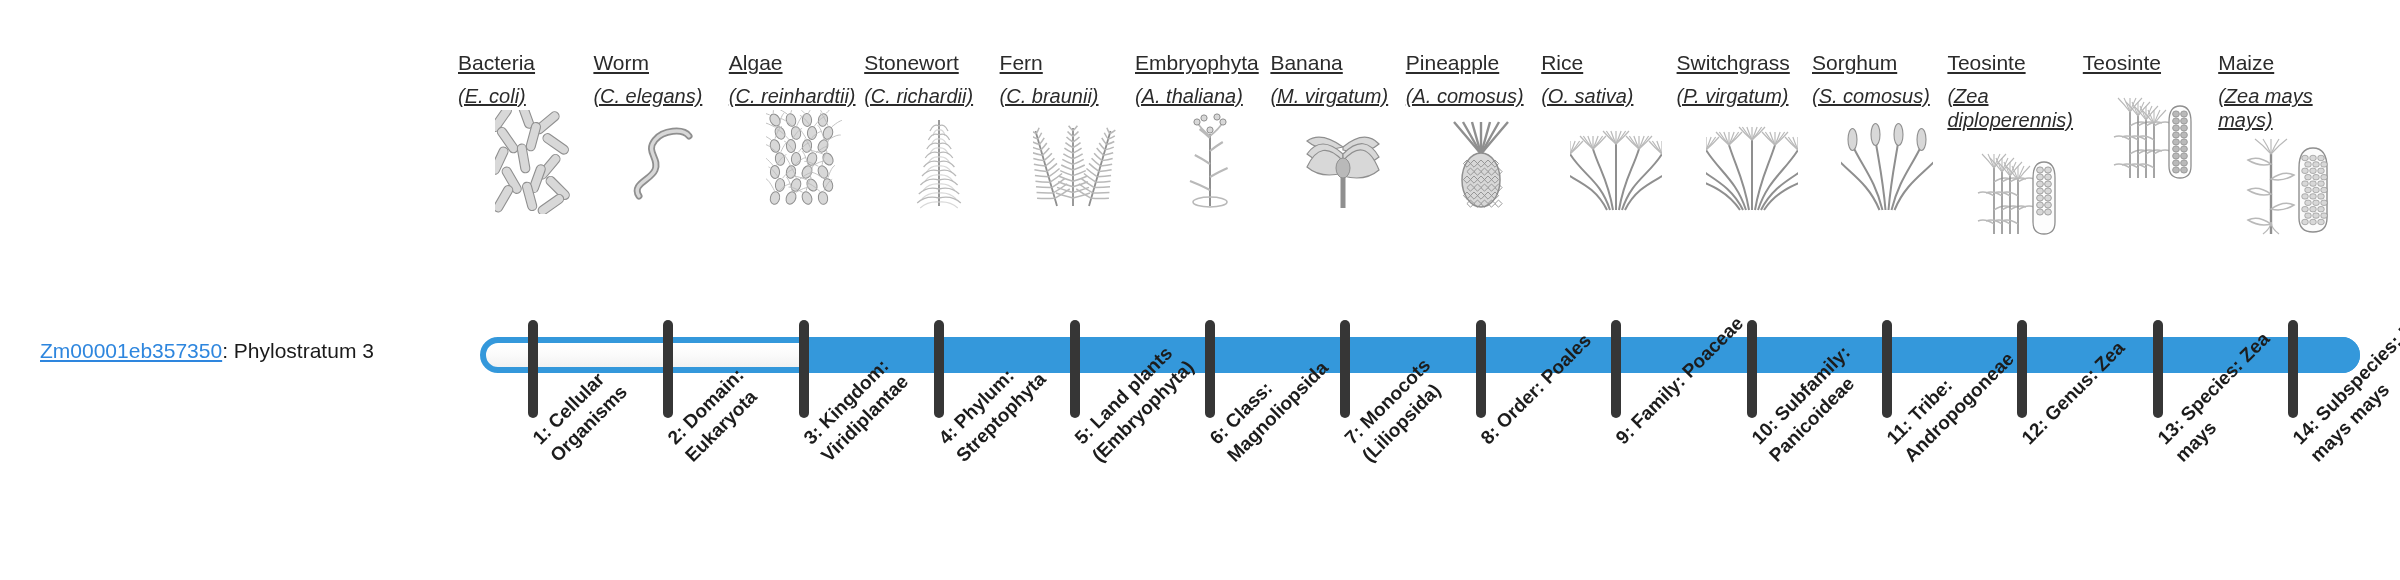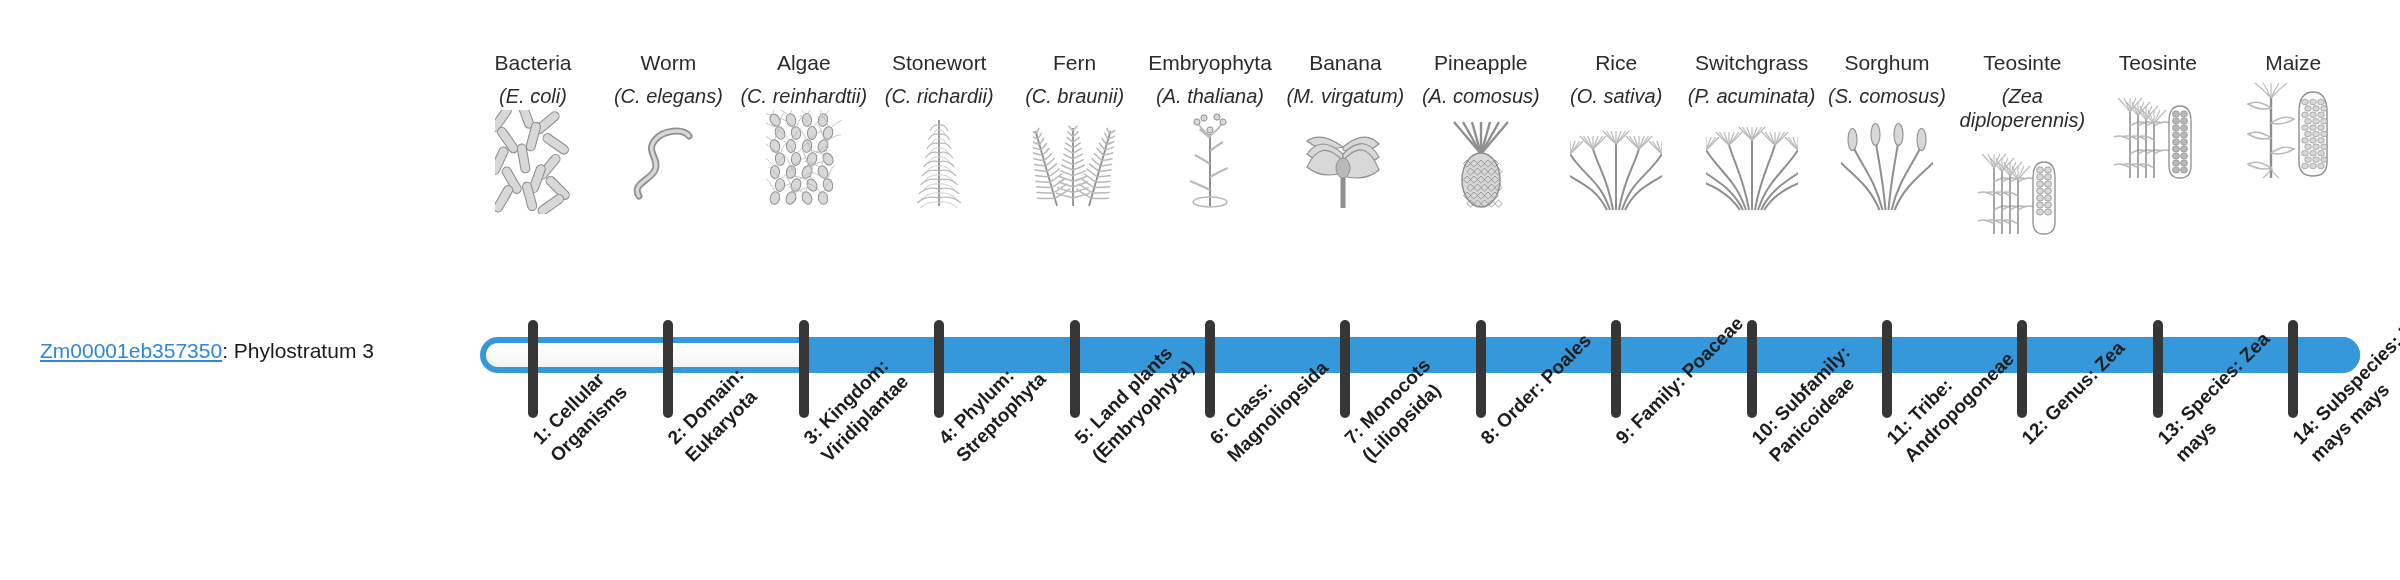--- a/index.html
+++ b/index.html
@@ -38,21 +38,22 @@
     text-decoration: underline;
     cursor: pointer;
   }
 
   
   .species-col {
     position: absolute;
     top: 50px;
     width: 150px;
     margin-left: -75px;
-    text-align: center;
+    text-align: left;
+    text-decoration: underline;
   }
   .sp-common {
     font-size: 21px;
     line-height: 1.25;
     color: #2b2b2b;
     white-space: nowrap;
   }
   .sp-sci {
     font-size: 20px;
     line-height: 1.2;
@@ -645,21 +646,21 @@
               <path d="M0 0 q 0 -6 0 -13" fill="none" stroke="#b9b9b9" stroke-width="1.2"></path>
               <path d="M0 0 q 2.7361611466053497 -6 5.130302149885031 -13" fill="none" stroke="#b9b9b9" stroke-width="1.2"></path>
               <path d="M0 0 q 5.142300877492314 -6 9.641814145298088 -13" fill="none" stroke="#b9b9b9" stroke-width="1.2"></path>
               <path d="M0 0 q 6.928203230275509 -6 12.990381056766578 -13" fill="none" stroke="#b9b9b9" stroke-width="1.2"></path>
             </g>
           </svg>
         </div>
       </div>
       <div class="species-col" style="left: 1751.6px;">
         <div class="sp-common">Switchgrass</div>
-        <div class="sp-sci">(P. acuminata)</div>
+        <div class="sp-sci">(P. virgatum)</div>
         <div class="sp-art">
           <svg width="92" height="104" viewBox="0 0 92 104">
             <path d="M34 100 C 14 70, -18 72, -46 50" fill="none" stroke="#8f8f8f" stroke-width="2"></path>
             <g transform="translate(-46,50)">
               <path d="M0 0 q -6.928203230275509 -6 -12.990381056766578 -13" fill="none" stroke="#b9b9b9" stroke-width="1.2"></path>
               <path d="M0 0 q -5.142300877492314 -6 -9.641814145298088 -13" fill="none" stroke="#b9b9b9" stroke-width="1.2"></path>
               <path d="M0 0 q -2.7361611466053497 -6 -5.130302149885031 -13" fill="none" stroke="#b9b9b9" stroke-width="1.2"></path>
               <path d="M0 0 q 0 -6 0 -13" fill="none" stroke="#b9b9b9" stroke-width="1.2"></path>
               <path d="M0 0 q 2.7361611466053497 -6 5.130302149885031 -13" fill="none" stroke="#b9b9b9" stroke-width="1.2"></path>
               <path d="M0 0 q 5.142300877492314 -6 9.641814145298088 -13" fill="none" stroke="#b9b9b9" stroke-width="1.2"></path>
@@ -896,20 +897,21 @@
             <ellipse cx="74" cy="78" rx="3.4" ry="3.1" fill="#b9b9b9" stroke="#8f8f8f" stroke-width="0.8"></ellipse>
             <ellipse cx="66" cy="85" rx="3.4" ry="3.1" fill="#b9b9b9" stroke="#8f8f8f" stroke-width="0.8"></ellipse>
             <ellipse cx="74" cy="85" rx="3.4" ry="3.1" fill="#b9b9b9" stroke="#8f8f8f" stroke-width="0.8"></ellipse>
             <ellipse cx="66" cy="92" rx="3.4" ry="3.1" fill="#b9b9b9" stroke="#8f8f8f" stroke-width="0.8"></ellipse>
             <ellipse cx="74" cy="92" rx="3.4" ry="3.1" fill="#b9b9b9" stroke="#8f8f8f" stroke-width="0.8"></ellipse>
           </svg>
         </div>
       </div>
       <div class="species-col" style="left: 2293.2px;">
         <div class="sp-common">Maize</div>
+        <div class="sp-sci">(Zea mays mays)</div>
         <div class="sp-art">
           <svg width="104" height="104" viewBox="0 0 104 104">
             <g transform="translate(4,0)">
     <path d="M26 100 L26 20" stroke="#8f8f8f" stroke-width="2.4" fill="none"></path>
               <path d="M26 90 q -13 -9 -23 -4 q 11 7 23 4 z" fill="none" stroke="#b9b9b9" stroke-width="1.5"></path>
               <path d="M26 75 q 13 -9 23 -4 q -11 7 -23 4 z" fill="none" stroke="#b9b9b9" stroke-width="1.5"></path>
               <path d="M26 60 q -13 -9 -23 -4 q 11 7 23 4 z" fill="none" stroke="#b9b9b9" stroke-width="1.5"></path>
               <path d="M26 45 q 13 -9 23 -4 q -11 7 -23 4 z" fill="none" stroke="#b9b9b9" stroke-width="1.5"></path>
               <path d="M26 30 q -13 -9 -23 -4 q 11 7 23 4 z" fill="none" stroke="#b9b9b9" stroke-width="1.5"></path>
               <path d="M26 20 q -8 -9 -16 -15" fill="none" stroke="#b9b9b9" stroke-width="1.2"></path>

